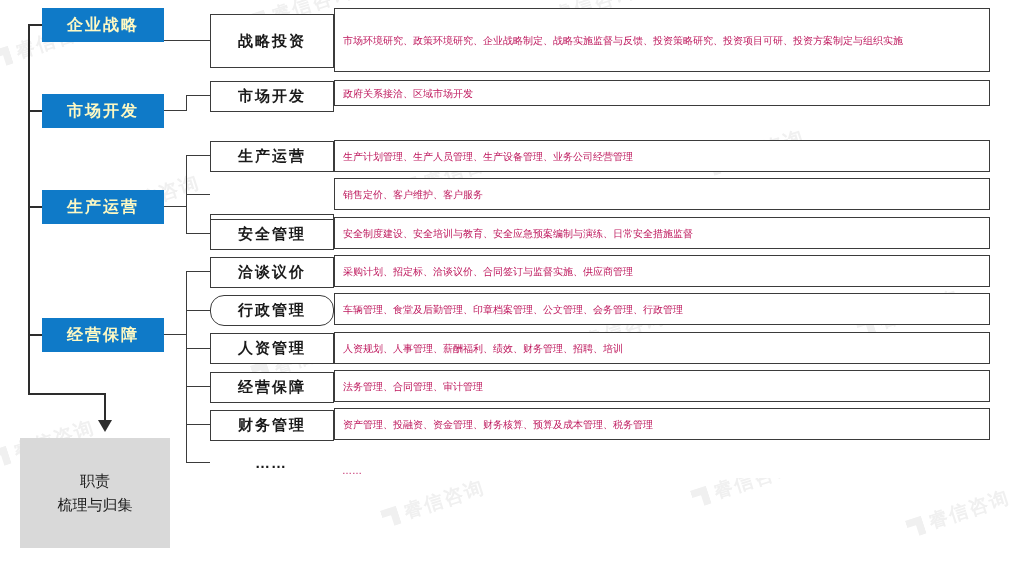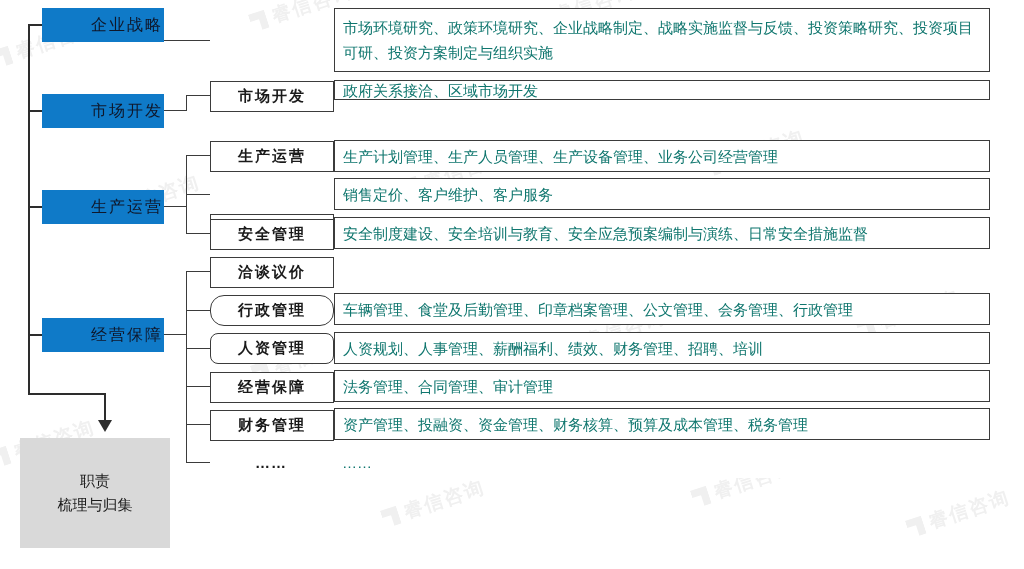--- a/index.html
+++ b/index.html
@@ -39,27 +39,27 @@
     width: 17px;
     height: 19px;
     background: #f0f0f0;
     clip-path: polygon(0 0, 100% 0, 100% 100%, 55% 100%, 55% 42%, 0 42%);
   }
 
   
   .cat {
     position: absolute;
     background: #0f7ac8;
-    color: #0f172a;
+    color: #fef9c3;
     font-size: 16px;
-    font-weight: normal;
+    font-weight: bold;
     letter-spacing: 2px;
     display: flex;
     align-items: center;
-    justify-content: flex-end;
+    justify-content: center;
     border: 1px solid #0f7ac8;
     z-index: 3;
   }
 
   
   .fn {
     position: absolute;
     background: #ffffff;
     border: 1px solid #3b3b3b;
     color: #1a1a1a;
@@ -75,24 +75,24 @@
     border: none;
     font-weight: bold;
     letter-spacing: 1px;
   }
 
   
   .det {
     position: absolute;
     background: #ffffff;
     border: 1px solid #3b3b3b;
-    color: #0f766e;
-    font-size: 15px;
+    color: #be185d;
+    font-size: 10px;
     line-height: 25px;
-    padding: 4px 8px;
+    padding: 12px 8px;
     box-sizing: border-box;
     display: flex;
     align-items: center;
     z-index: 3;
   }
   .det.ellipsis {
     border: none;
     align-items: flex-start;
   }
 
@@ -240,39 +240,42 @@
 
   <div class="ln h" style="left:162px; top:334px; width:24px;"></div>
   <div class="ln v" style="left:186px; top:271px; height:191px;"></div>
   <div class="ln h" style="left:186px; top:271px; width:24px;"></div>
   <div class="ln h" style="left:186px; top:310px; width:24px;"></div>
   <div class="ln h" style="left:186px; top:348px; width:24px;"></div>
   <div class="ln h" style="left:186px; top:386px; width:24px;"></div>
   <div class="ln h" style="left:186px; top:424px; width:24px;"></div>
   <div class="ln h" style="left:186px; top:462px; width:24px;"></div>
 
+  <div class="fn" style="left:210px; top:14px; width:122px; height:52px;">
+    <span>战略投资</span>
+  </div>
   <div class="fn" style="left:210px; top:81px; width:122px; height:29px;">
     <span>市场开发</span>
   </div>
   <div class="fn" style="left:210px; top:141px; width:122px; height:29px;">
     <span>生产运营</span>
   </div>
   <div class="fn" style="left:210px; top:180px; width:122px; height:29px;margin-top:34px;">
     <span>销售管理</span>
   </div>
   <div class="fn" style="left:210px; top:219px; width:122px; height:29px;">
     <span>安全管理</span>
   </div>
   <div class="fn" style="left:210px; top:257px; width:122px; height:29px;">
     <span>洽谈议价</span>
   </div>
   <div class="fn" style="left:210px; top:295px; width:122px; height:29px;border-radius:14px;">
     <span>行政管理</span>
   </div>
-  <div class="fn" style="left:210px; top:333px; width:122px; height:29px;border-radius:8px;">
+  <div class="fn" style="left:210px; top:333px; width:122px; height:29px;">
     <span>人资管理</span>
   </div>
   <div class="fn" style="left:210px; top:372px; width:122px; height:29px;">
     <span>经营保障</span>
   </div>
   <div class="fn" style="left:210px; top:410px; width:122px; height:29px;">
     <span>财务管理</span>
   </div>
   <div class="fn ellipsis" style="left:210px; top:448px; width:122px; height:29px;">
     <span>……</span>
@@ -285,20 +288,23 @@
     <span>政府关系接洽、区域市场开发</span>
   </div>
   <div class="det" style="left:334px; top:140px; width:656px; height:32px;">
     <span>生产计划管理、生产人员管理、生产设备管理、业务公司经营管理</span>
   </div>
   <div class="det" style="left:334px; top:178px; width:656px; height:32px;">
     <span>销售定价、客户维护、客户服务</span>
   </div>
   <div class="det" style="left:334px; top:217px; width:656px; height:32px;align-items:center;">
     <span>安全制度建设、安全培训与教育、安全应急预案编制与演练、日常安全措施监督</span>
+  </div>
+  <div class="det" style="left:334px; top:255px; width:656px; height:32px;">
+    <span>采购计划、招定标、洽谈议价、合同签订与监督实施、供应商管理</span>
   </div>
   <div class="det" style="left:334px; top:293px; width:656px; height:32px;">
     <span>车辆管理、食堂及后勤管理、印章档案管理、公文管理、会务管理、行政管理</span>
   </div>
   <div class="det" style="left:334px; top:332px; width:656px; height:32px;">
     <span>人资规划、人事管理、薪酬福利、绩效、财务管理、招聘、培训</span>
   </div>
   <div class="det" style="left:334px; top:370px; width:656px; height:32px;">
     <span>法务管理、合同管理、审计管理</span>
   </div>

